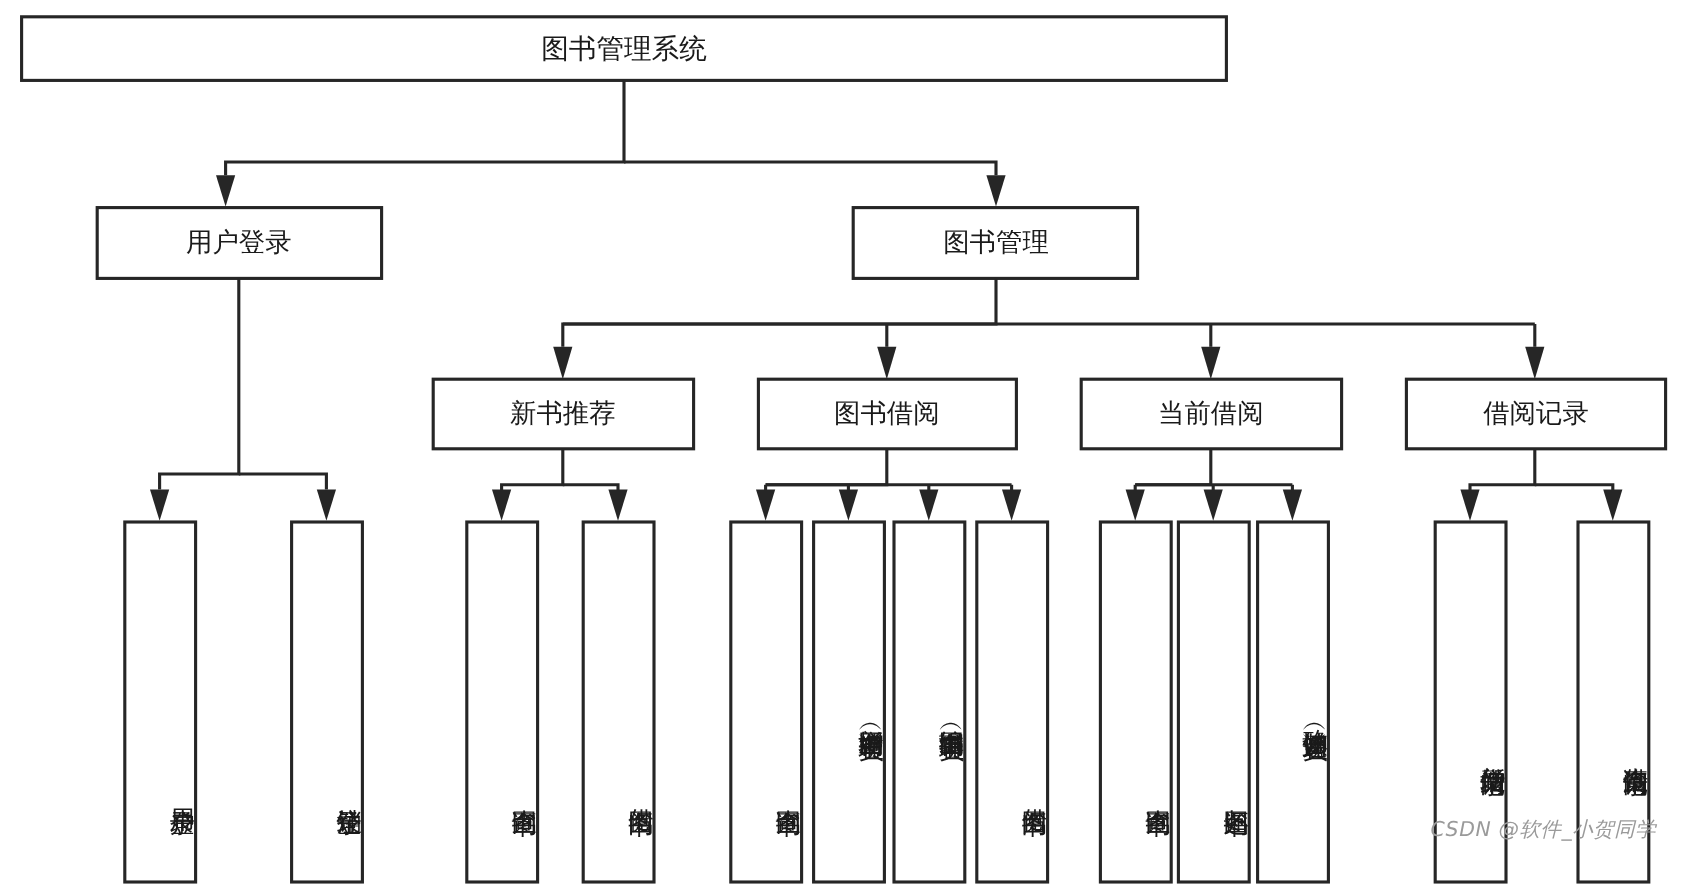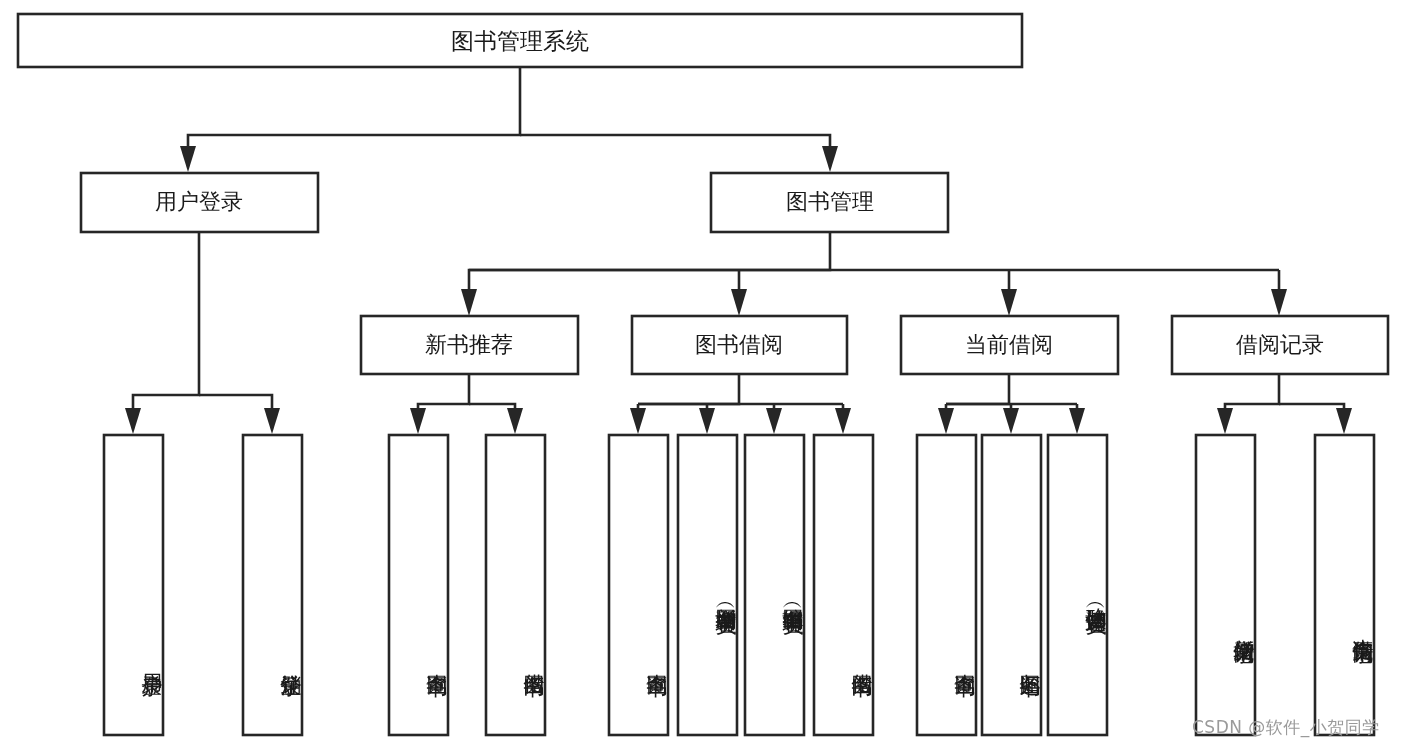--- a/index.html
+++ b/index.html
@@ -209,15 +209,15 @@
   <div class="vlabel" style="left:745px; top:435px; width:59px; height:300px; padding-top:10px;">编辑图书（管理员）</div>
   <div class="vlabel" style="left:814px; top:435px; width:59px; height:300px; padding-top:74px;">借阅图书</div>
 
   <div class="vlabel" style="left:917px; top:435px; width:59px; height:300px; padding-top:74px;">查询图书</div>
   <div class="vlabel" style="left:982px; top:435px; width:59px; height:300px; padding-top:74px;">归还图书</div>
   <div class="vlabel" style="left:1048px; top:435px; width:59px; height:300px; padding-top:10px;">确认归还（管理员）</div>
 
   <div class="vlabel" style="left:1196px; top:435px; width:59px; height:300px; padding-top:40px;">新增借阅记录</div>
   <div class="vlabel" style="left:1315px; top:435px; width:59px; height:300px; padding-top:40px;">查询借阅记录</div>
 
-  <div class="watermark" style="left:1192px; top:716px;">CSDN @软件_小贺同学</div>
+  <div class="watermark" style="left:1192px; top:680px;font-style:italic;">CSDN @软件_小贺同学</div>
 
 </div>
 
 </body></html>

